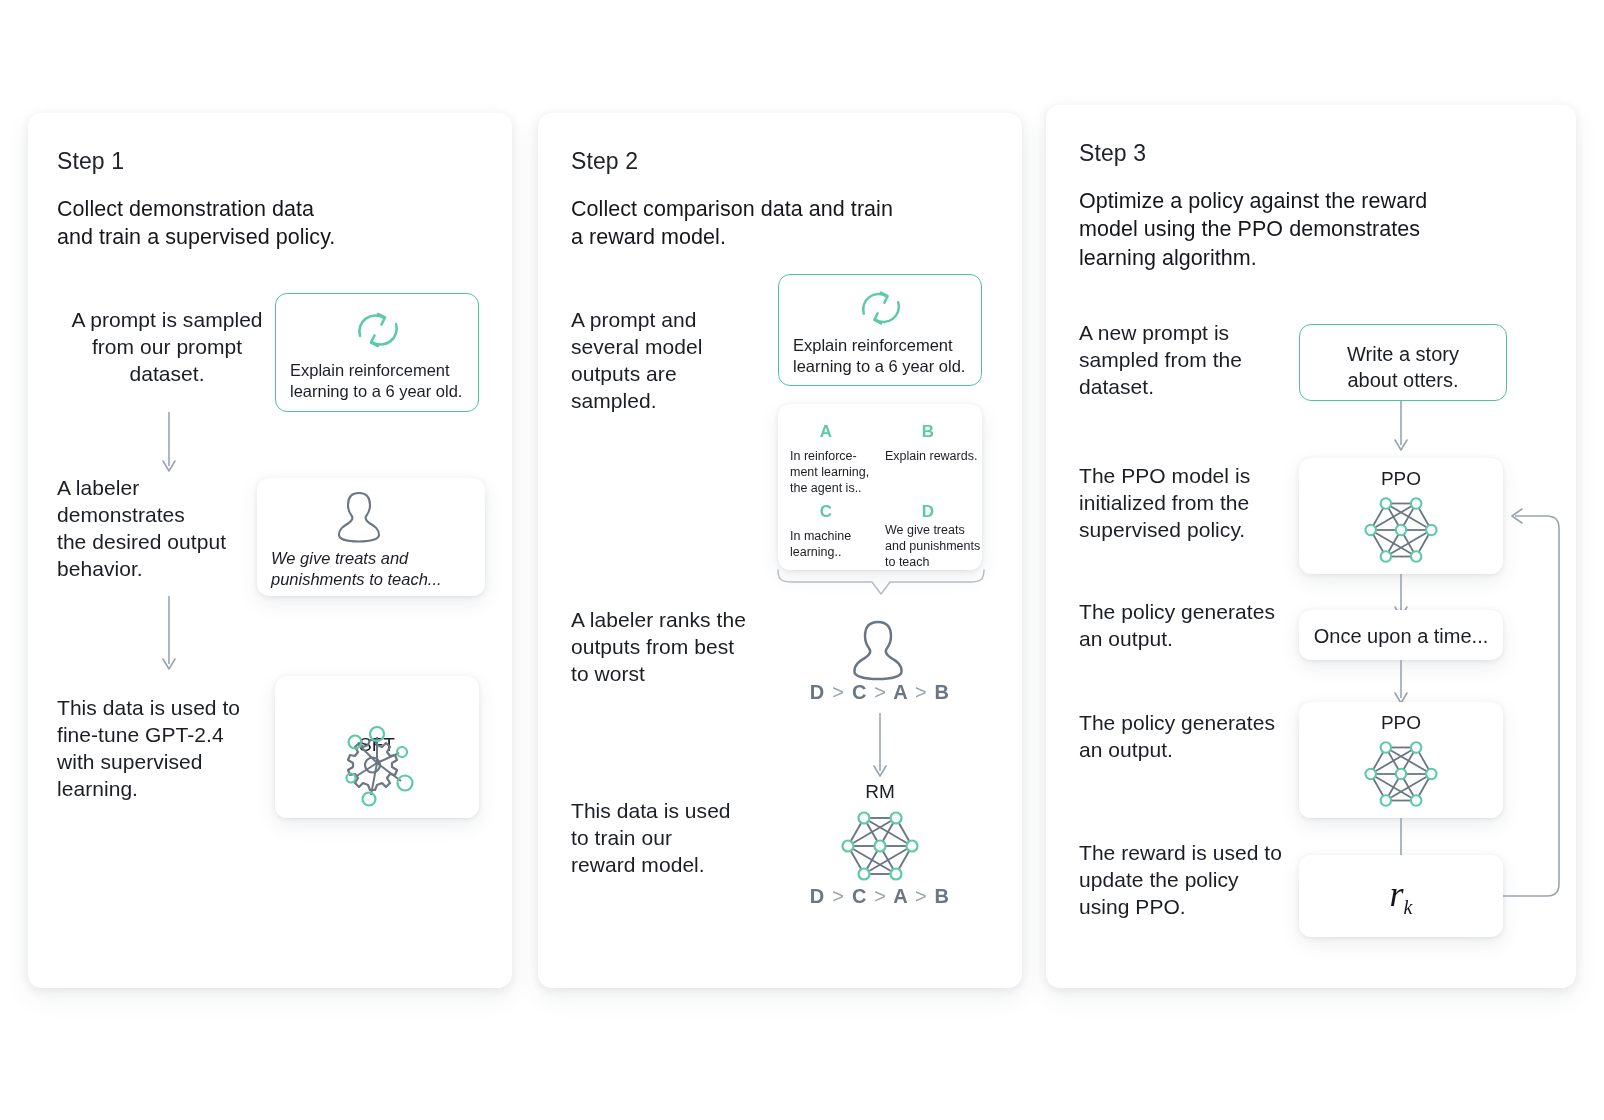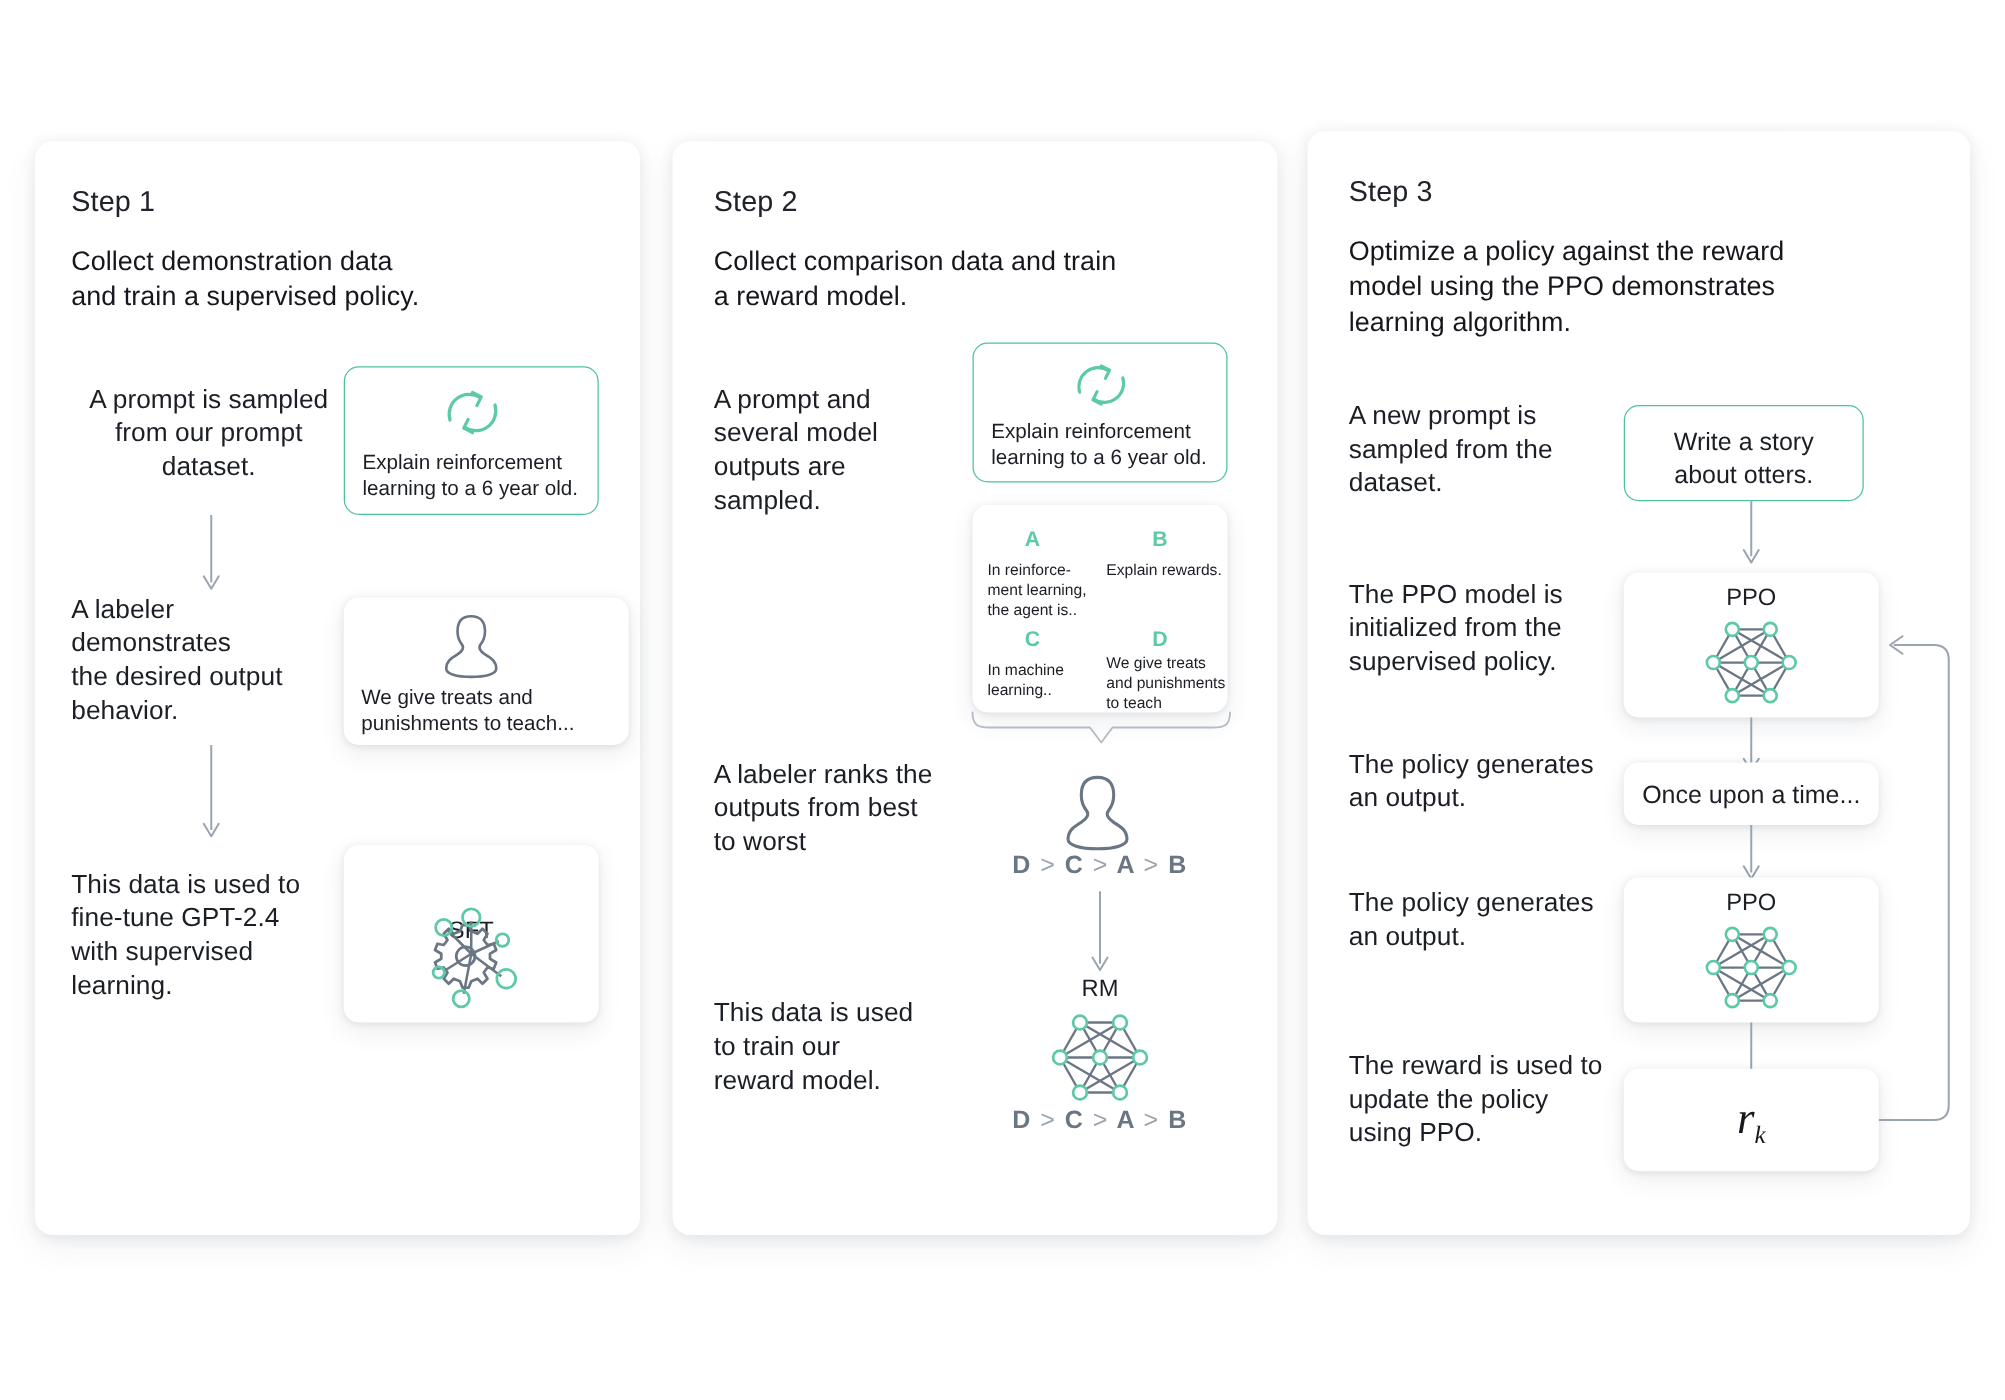--- a/index.html
+++ b/index.html
@@ -147,21 +147,21 @@
       </svg>
       <div class="node-text" style="top:66px; white-space:pre-line;">Explain reinforcement
 learning to a 6 year old.</div>
     </div>
 
     <svg style="left:131px; top:299px;" width="20" height="66">
       <line x1="10" y1="0" x2="10" y2="54" stroke="#9aa4b0" stroke-width="1.6"></line>
       <path d="M4 49 L10 59 L16 49" fill="none" stroke="#9aa4b0" stroke-width="1.6" stroke-linecap="round" stroke-linejoin="round"></path>
     </svg>
 
-    <div class="node" style="left:247px; top:365px; width:228px; height:118px;">
+    <div class="node" style="left:229px; top:365px; width:228px; height:118px;font-style:italic;">
       <svg style="left:77px; top:10px;" width="50" height="56" viewBox="0 0 50 56">
         <path d="M25 5 C17 5 14 10 14 17 C14 22 15.5 25 17.5 27.5 C19.5 30 18 33 14 35.5 C9 38.5 5 41 5 47 C5 51 13 53.5 25 53.5 C37 53.5 45 51 45 47 C45 41 41 38.5 36 35.5 C32 33 30.5 30 32.5 27.5 C34.5 25 36 22 36 17 C36 10 33 5 25 5 Z" fill="none" stroke="#6b7684" stroke-width="2.1" stroke-linejoin="round"></path>
       </svg>
       <div class="node-text" style="top:70px; white-space:pre-line;">We give treats and
 punishments to teach...</div>
     </div>
 
     <svg style="left:131px; top:483px;" width="20" height="80">
       <line x1="10" y1="0" x2="10" y2="68" stroke="#9aa4b0" stroke-width="1.6"></line>
       <path d="M4 63 L10 73 L16 63" fill="none" stroke="#9aa4b0" stroke-width="1.6" stroke-linecap="round" stroke-linejoin="round"></path>
@@ -296,21 +296,21 @@
 initialized from the
 supervised policy.</div>
     <div class="side-text" style="left:33px; top:494px; width:230px; white-space:pre-line;">The policy generates
 an output.</div>
     <div class="side-text" style="left:33px; top:605px; width:215px; white-space:pre-line;">The policy generates
 an output.</div>
     <div class="side-text" style="left:33px; top:735px; width:235px; white-space:pre-line;">The reward is used to
 update the policy
 using PPO.</div>
 
-    <div class="node green" style="left:253px; top:219px; width:192px; height:77px;">
+    <div class="node green" style="left:253px; top:219px; width:208px; height:77px;">
       <div class="center-text" style="top:16px; white-space:pre-line;">Write a story
 about otters.</div>
     </div>
 
     <svg style="left:345px; top:296px;" width="20" height="56">
       <line x1="10" y1="0" x2="10" y2="44" stroke="#9aa4b0" stroke-width="1.6"></line>
       <path d="M4 39 L10 49 L16 39" fill="none" stroke="#9aa4b0" stroke-width="1.6" stroke-linecap="round" stroke-linejoin="round"></path>
     </svg>
 
     <div class="node" style="left:253px; top:353px; width:204px; height:116px;">

